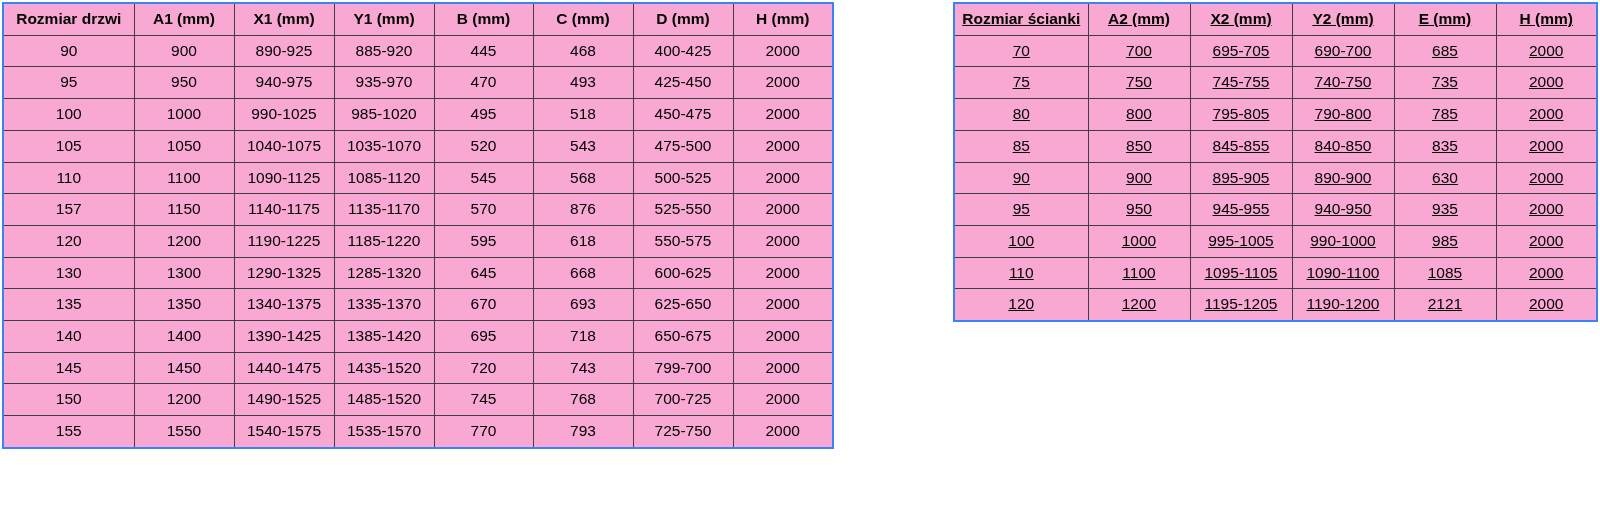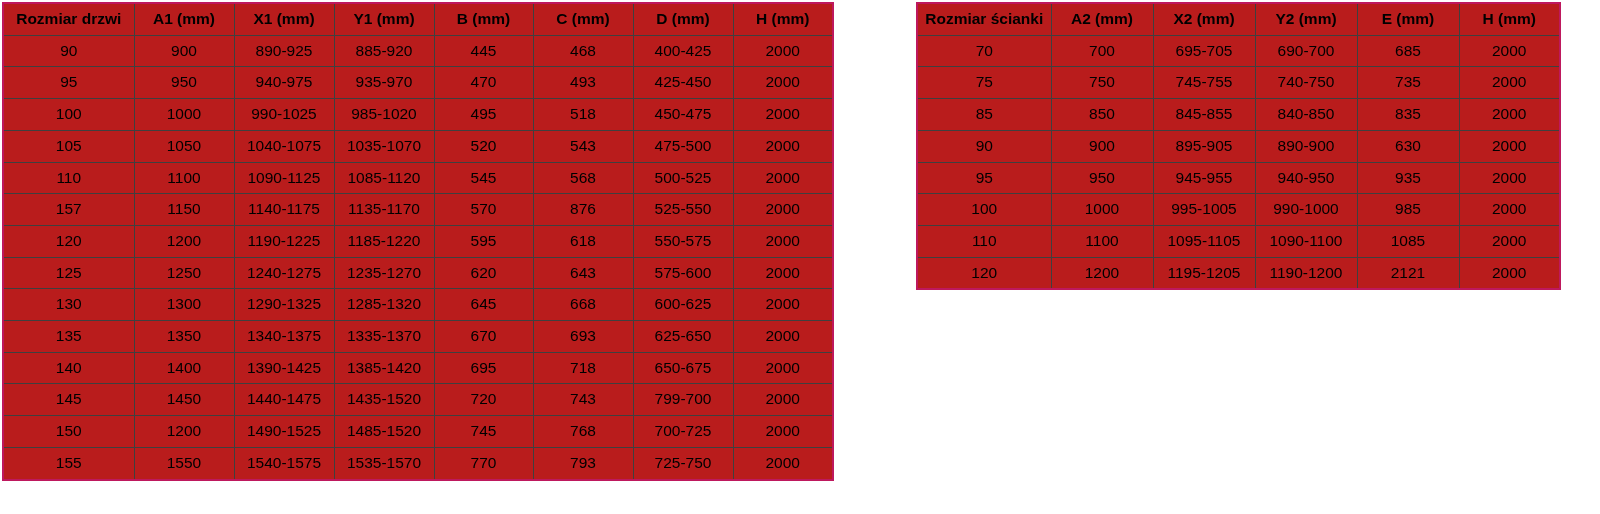--- a/index.html
+++ b/index.html
@@ -12,25 +12,25 @@
     height: 514px;
     position: relative;
     font-family: "Liberation Sans", sans-serif;
     color: #000000;
     overflow: hidden;
   }
   .size-table {
     position: absolute;
     border-collapse: collapse;
     table-layout: fixed;
-    background: #b91c1c;
-    border: 2px solid #be185d;
+    background: #f9a8d4;
+    border: 2px solid #3b82f6;
   }
   #table-doors { left: 2px; top: 2px; }
-  #table-walls { left: 916px; top: 2px; }
+  #table-walls { left: 953px; top: 2px; text-decoration: underline; }
   .size-table th,
   .size-table td {
     border: 1px solid #3f3f3f;
     text-align: center;
     vertical-align: middle;
     font-size: 15.5px;
     padding: 0;
     height: 30.7px;
     line-height: 30.7px;
     white-space: nowrap;
@@ -131,30 +131,20 @@
         <td>120</td>
         <td>1200</td>
         <td>1190-1225</td>
         <td>1185-1220</td>
         <td>595</td>
         <td>618</td>
         <td>550-575</td>
         <td>2000</td>
       </tr>
       <tr>
-        <td>125</td>
-        <td>1250</td>
-        <td>1240-1275</td>
-        <td>1235-1270</td>
-        <td>620</td>
-        <td>643</td>
-        <td>575-600</td>
-        <td>2000</td>
-      </tr>
-      <tr>
         <td>130</td>
         <td>1300</td>
         <td>1290-1325</td>
         <td>1285-1320</td>
         <td>645</td>
         <td>668</td>
         <td>600-625</td>
         <td>2000</td>
       </tr>
       <tr>
@@ -240,20 +230,28 @@
       </tr>
       <tr>
         <td>75</td>
         <td>750</td>
         <td>745-755</td>
         <td>740-750</td>
         <td>735</td>
         <td>2000</td>
       </tr>
       <tr>
+        <td>80</td>
+        <td>800</td>
+        <td>795-805</td>
+        <td>790-800</td>
+        <td>785</td>
+        <td>2000</td>
+      </tr>
+      <tr>
         <td>85</td>
         <td>850</td>
         <td>845-855</td>
         <td>840-850</td>
         <td>835</td>
         <td>2000</td>
       </tr>
       <tr>
         <td>90</td>
         <td>900</td>

